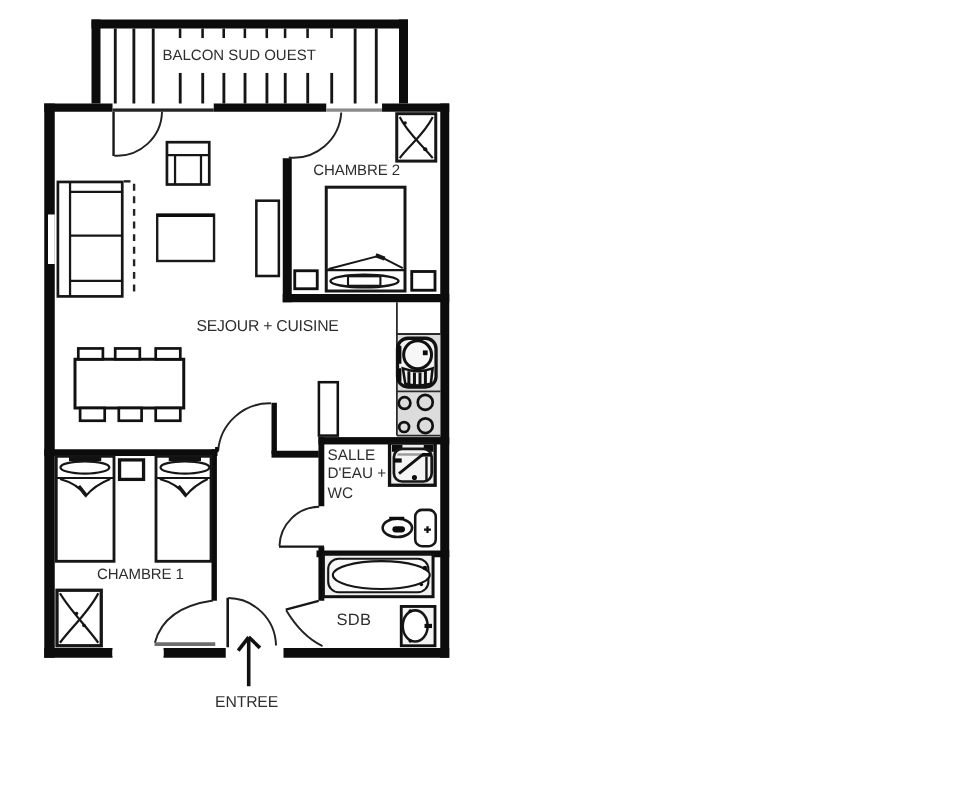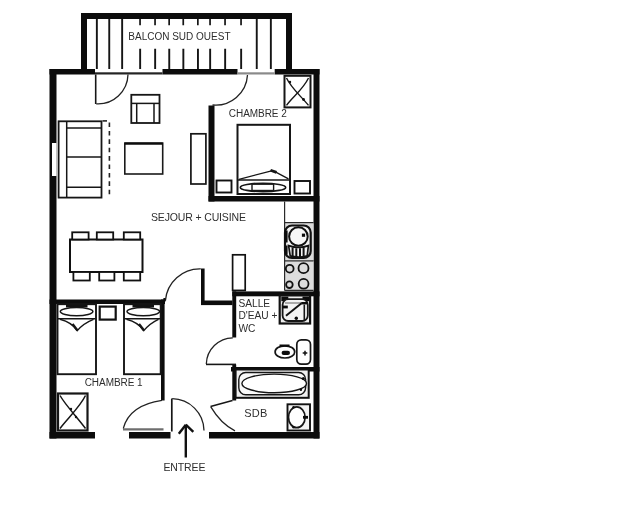--- a/index.html
+++ b/index.html
@@ -1,16 +1,16 @@
 <!DOCTYPE html>
 <html><head>
 <meta charset="utf-8">
 <style>
   html,body{margin:0;padding:0;background:#ffffff;}
-  .wrap{width:574px;height:530px;position:relative;background:#ffffff;filter:grayscale(1);padding-left:20px;}
+  .wrap{width:574px;height:530px;position:relative;background:#ffffff;filter:grayscale(1);}
   svg{display:block;}
   text{font-family:"Liberation Sans",sans-serif;fill:#2e2e2e;}
 </style>
 </head>
 <body>
 <div class="wrap">
 <svg width="640" height="530" viewBox="0 0 640 530">
 
   <rect x="0" y="0" width="640" height="530" fill="#ffffff"></rect>
 

